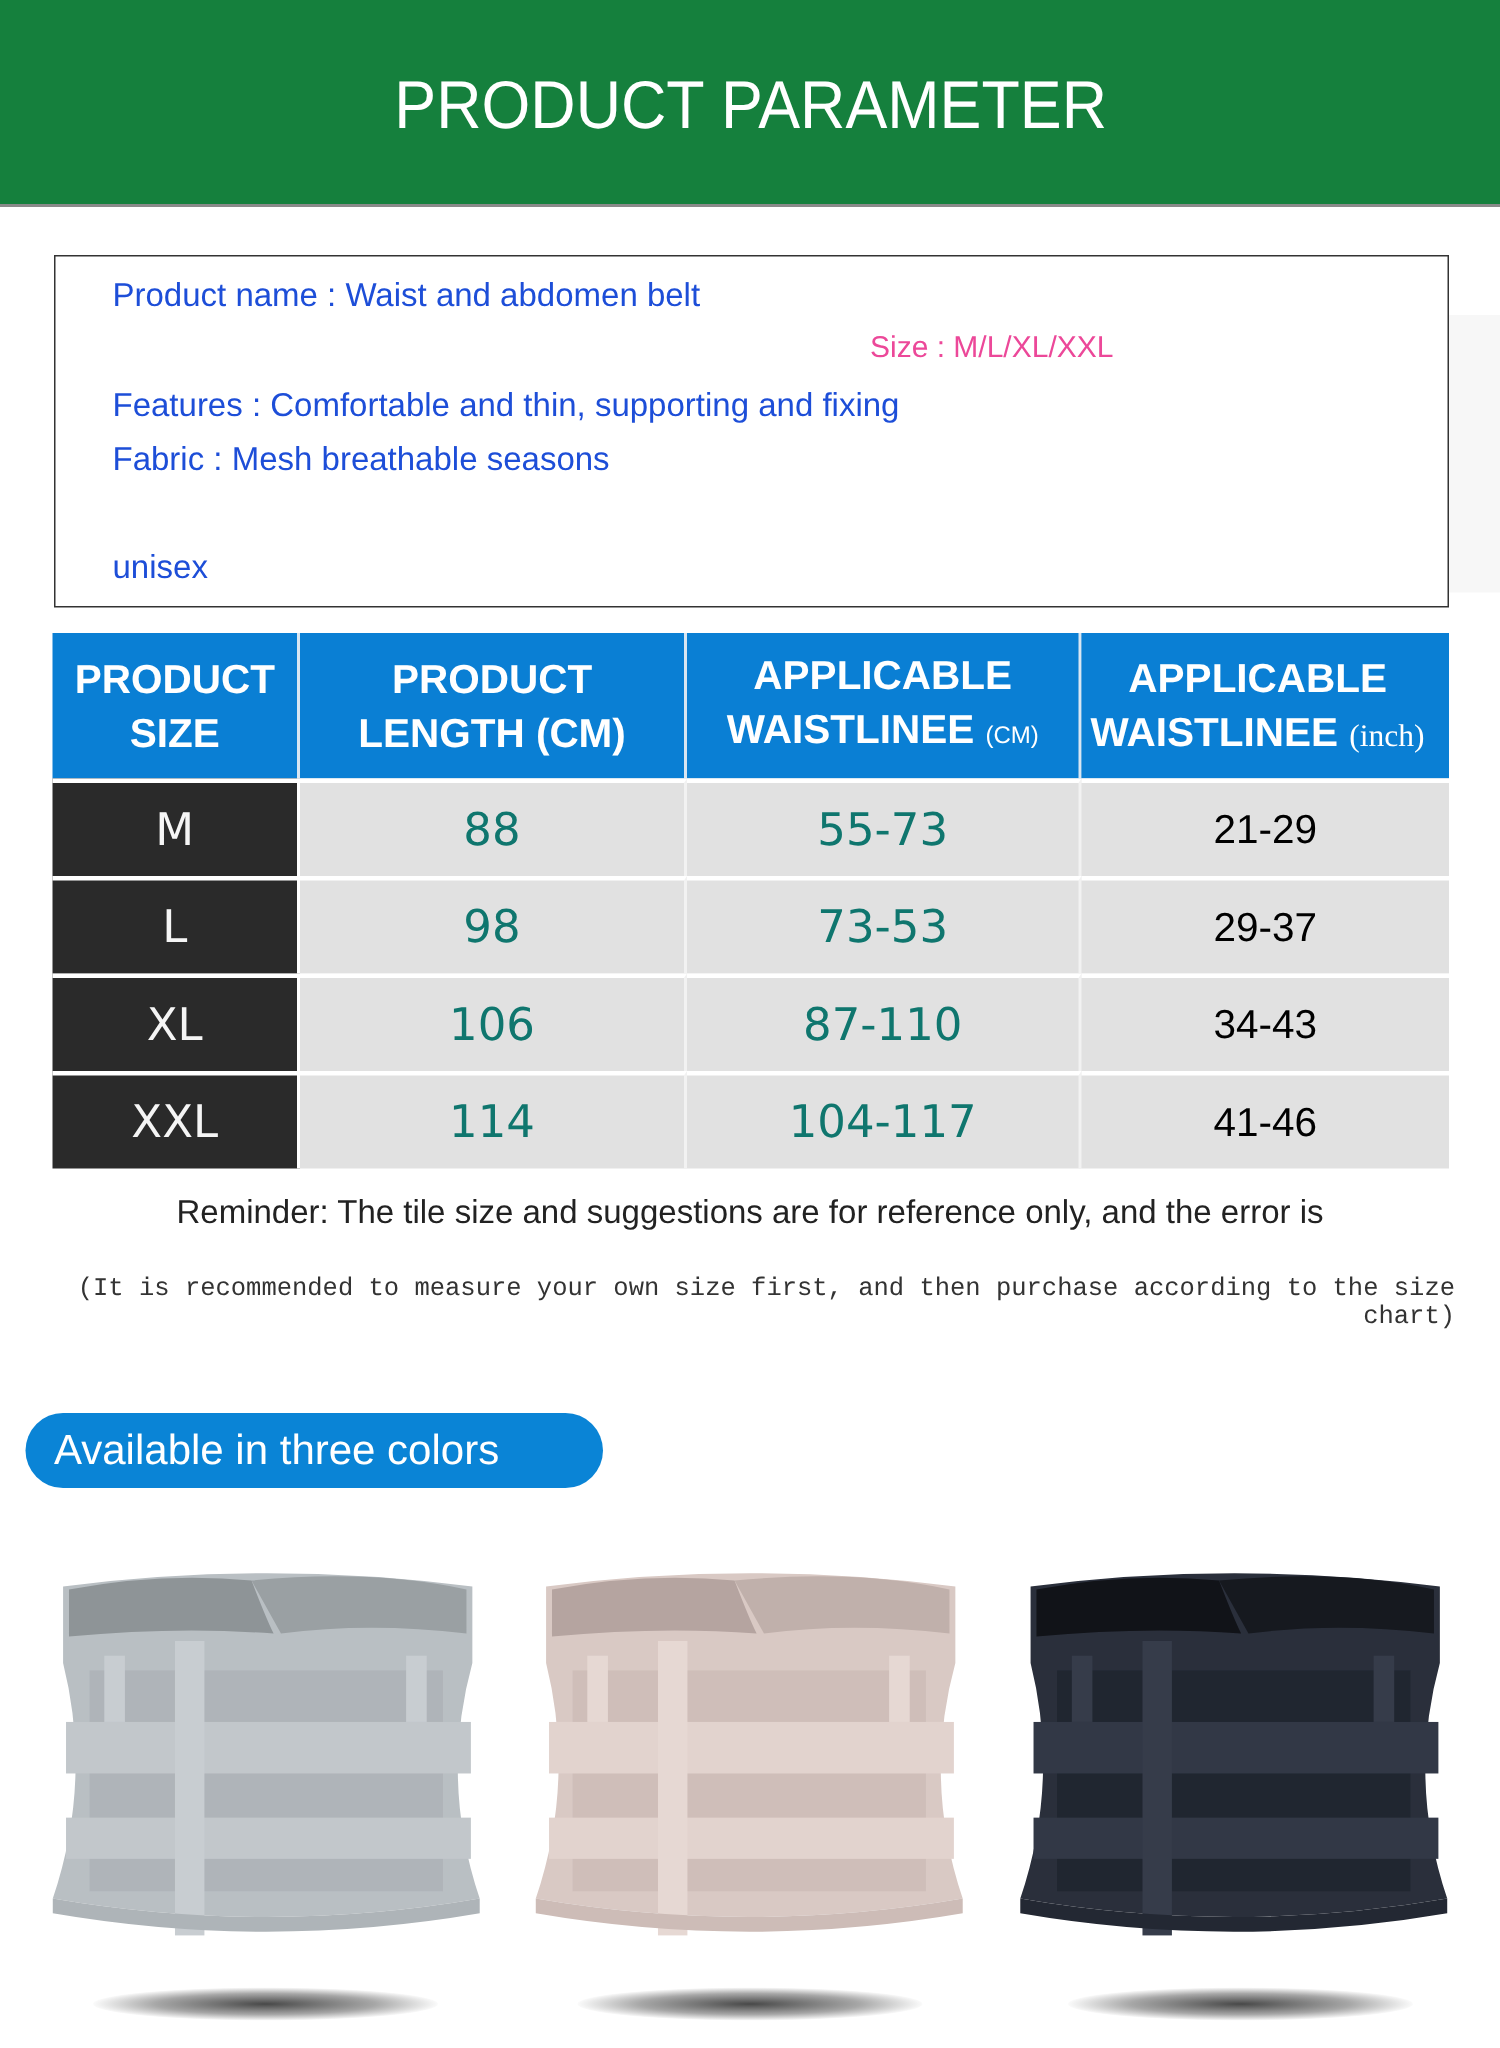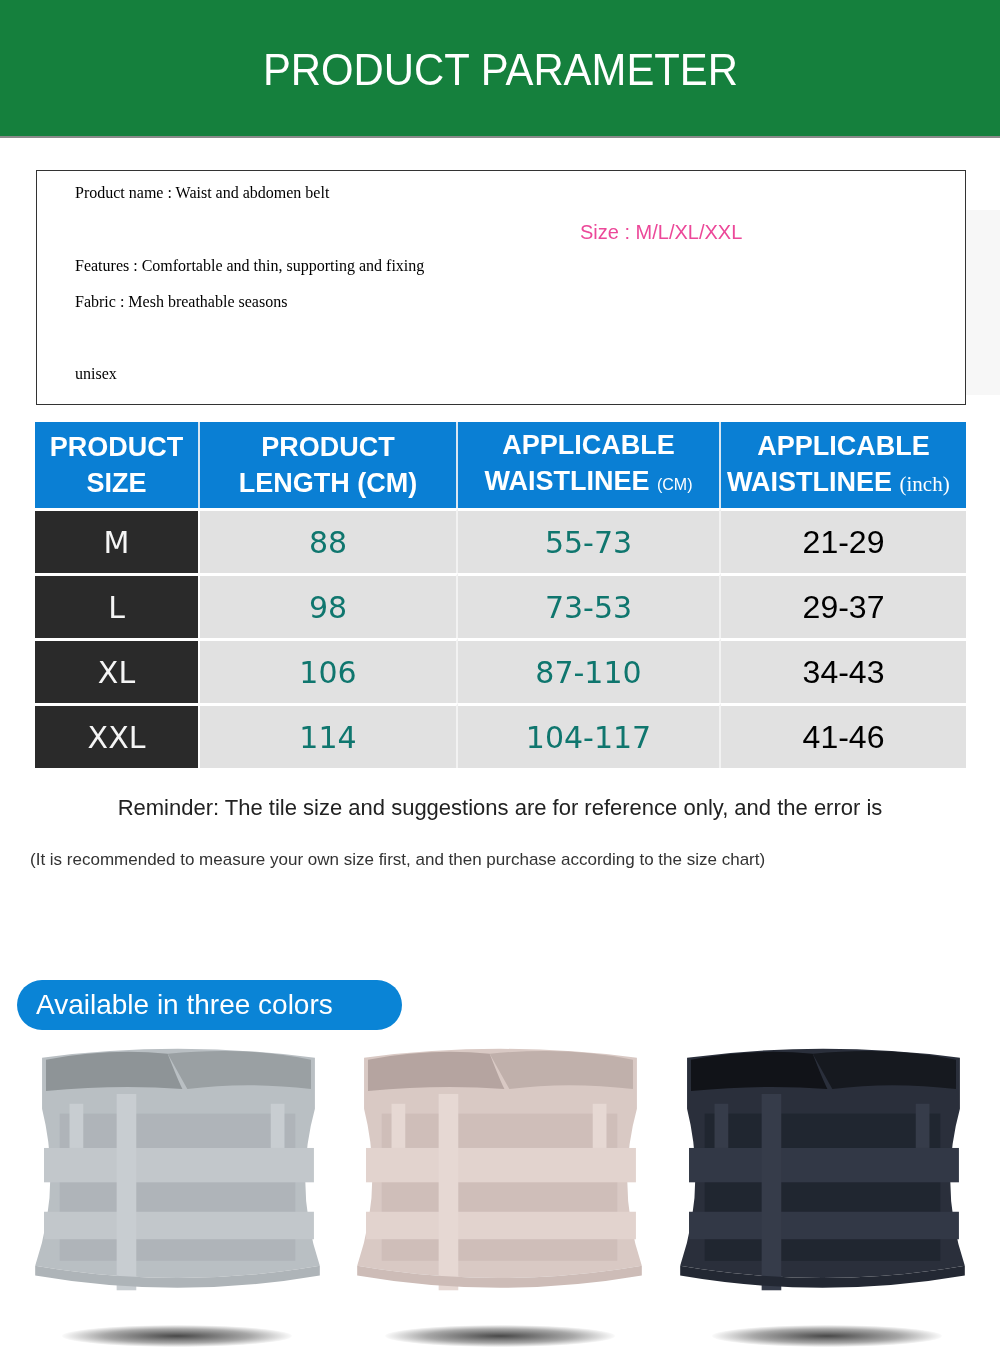--- a/index.html
+++ b/index.html
@@ -3,37 +3,37 @@
 <meta charset="utf-8">
 <style>
   * { box-sizing: border-box; margin: 0; padding: 0; }
   html, body { width: 1000px; height: 1365px; background: #ffffff; overflow: hidden; }
   body { position: relative; font-family: "Liberation Sans", "DejaVu Sans", sans-serif; color: #111; }
 
   .banner { position: absolute; left: 0; top: 0; width: 1000px; height: 138px; background: #15803d; border-bottom: 2px solid #8a8a8a; display: flex; align-items: center; justify-content: center; }
   .banner h1 { color: #ffffff; font-size: 45px; font-weight: 400; letter-spacing: 0px; transform: scaleX(0.93); margin-top: 4px; }
 
   .info-box { position: absolute; left: 36px; top: 170px; width: 930px; height: 235px; border: 1px solid #333; background: #fff; }
-  .info-line { position: absolute; left: 38px; font-size: 16px; color: #000000; white-space: nowrap; font-family: Liberation Serif, serif; }
+  .info-line { position: absolute; left: 38px; font-size: 22px; color: #1d4ed8; white-space: nowrap; }
   .info-side { position: absolute; left: 543px; font-size: 20px; color: #ec4899; white-space: nowrap; }
   .faint { position: absolute; left: 966px; top: 210px; width: 34px; height: 185px; background: #f7f7f7; }
 
   table.size { position: absolute; left: 35px; top: 422px; width: 931px; border-collapse: separate; border-spacing: 0; table-layout: fixed; }
-  table.size th { background: #0a7fd4; color: #fff; font-weight: 700; font-size: 27px; line-height: 36px; height: 86px; text-align: center; border-right: 2px solid #d8e6f2; vertical-align: middle; padding: 0; }
+  table.size th { background: #0a7fd4; color: #fff; font-weight: 700; font-size: 27px; line-height: 36px; height: 86px; text-align: center; border-right: 2px solid #d8e6f2; vertical-align: middle; padding: 10px; }
   table.size th:last-child { border-right: none; }
   table.size th .unit { font-size: 16px; font-weight: 400; }
   table.size th .unit-serif { font-family: "Liberation Serif", "DejaVu Serif", serif; font-size: 21px; font-weight: 400; }
   table.size td { height: 65px; background: #e1e1e1; text-align: center; font-size: 30px; color: #0f766e; border-top: 3px solid #ffffff; border-right: 2px solid #f2f2f2; vertical-align: middle; font-family: "DejaVu Sans", sans-serif; }
   table.size td.size-cell { background: #2a2a2a; color: #f5f5f5; font-weight: 400; border-right: 2px solid #ffffff; }
-  table.size td:last-child { border-right: none; font-family: "Liberation Sans", sans-serif; color: #000; font-size: 32px; }
+  table.size td:last-child { border-right: none; font-family: "Liberation Sans", sans-serif; color: #000; font-size: 27px; }
 
   .reminder { position: absolute; left: 30px; top: 793px; width: 940px; text-align: center; font-size: 22px; line-height: 29px; color: #222; }
-  .reminder-small { position: absolute; left: 30px; top: 850px; width: 940px; text-align: left; font-size: 17px; color: #333; }
+  .reminder-small { position: absolute; left: 30px; top: 850px; width: 940px; text-align: right; font-size: 17px; color: #333; font-family: Liberation Mono, monospace; }
 
-  .pill { position: absolute; left: 17px; top: 980px; width: 385px; height: 50px; background: #0a84d6; border-radius: 25px; color: #fff; font-size: 28px; line-height: 50px; padding-left: 19px; white-space: nowrap; }
+  .pill { position: absolute; left: 17px; top: 942px; width: 385px; height: 50px; background: #0a84d6; border-radius: 25px; color: #fff; font-size: 28px; line-height: 50px; padding-left: 19px; white-space: nowrap; }
 
   .belts { position: absolute; left: 0; top: 1020px; width: 1000px; height: 345px; }
   .belt { position: absolute; top: 20px; width: 295px; height: 265px; }
   .belt svg { width: 100%; height: 100%; display: block; }
   .shadow { position: absolute; top: 305px; width: 230px; height: 22px; border-radius: 50%; background: radial-gradient(ellipse at center, rgba(40,40,40,0.85) 0%, rgba(80,80,80,0.5) 45%, rgba(255,255,255,0) 72%); }
 </style>
 </head>
 <body>
 
 <div class="banner">

